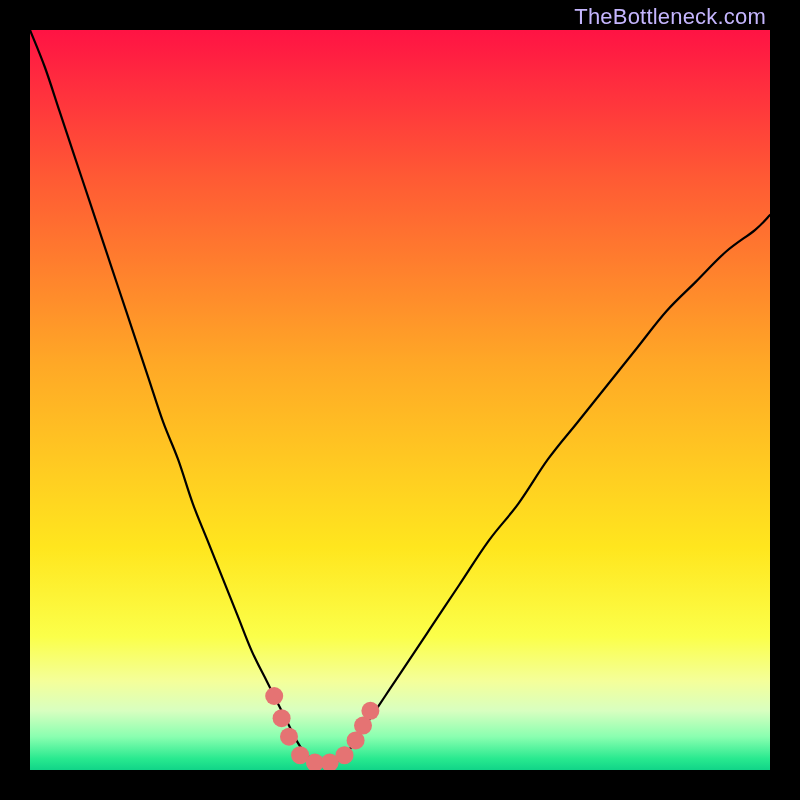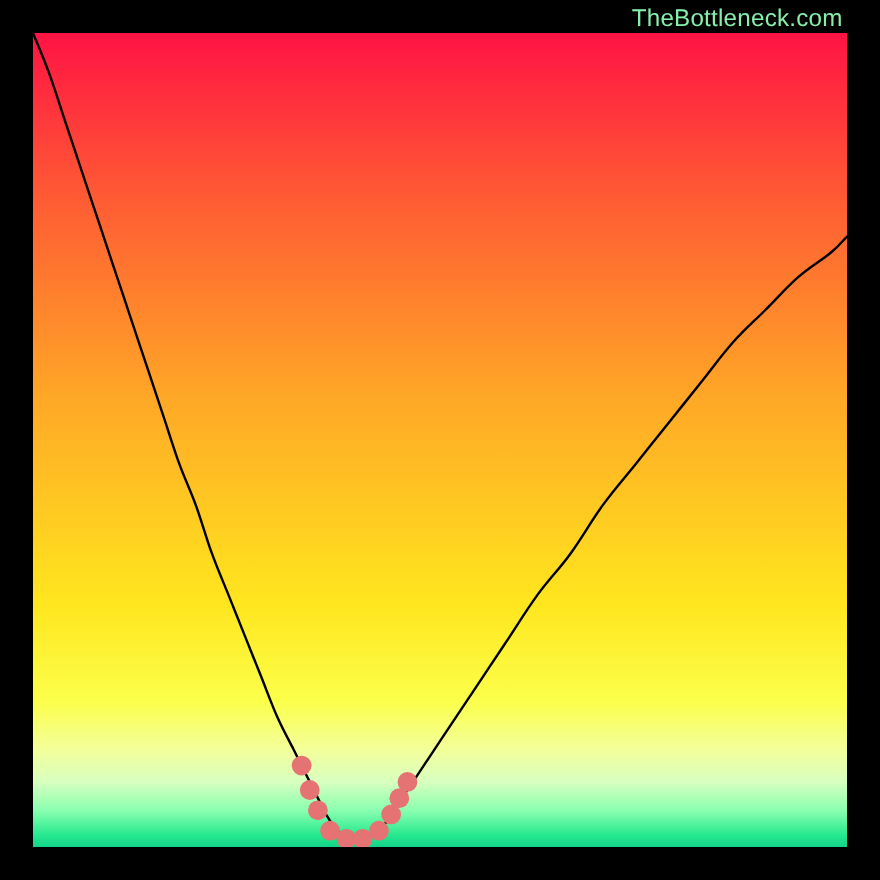--- a/index.html
+++ b/index.html
@@ -34,21 +34,21 @@
   svg.curve {
     position: absolute;
     left: 0; top: 0;
     width: 100%;
     height: 100%;
   }
   .watermark {
     position: absolute;
     top: 4px;
     right: 34px;
-    color: #86efac;
+    color: #c4b5fd;
     font-size: 22px;
     font-weight: 500;
     letter-spacing: 0.2px;
     user-select: none;
   }
 </style>
 </head>
 <body>
 
 <div class="outer">

